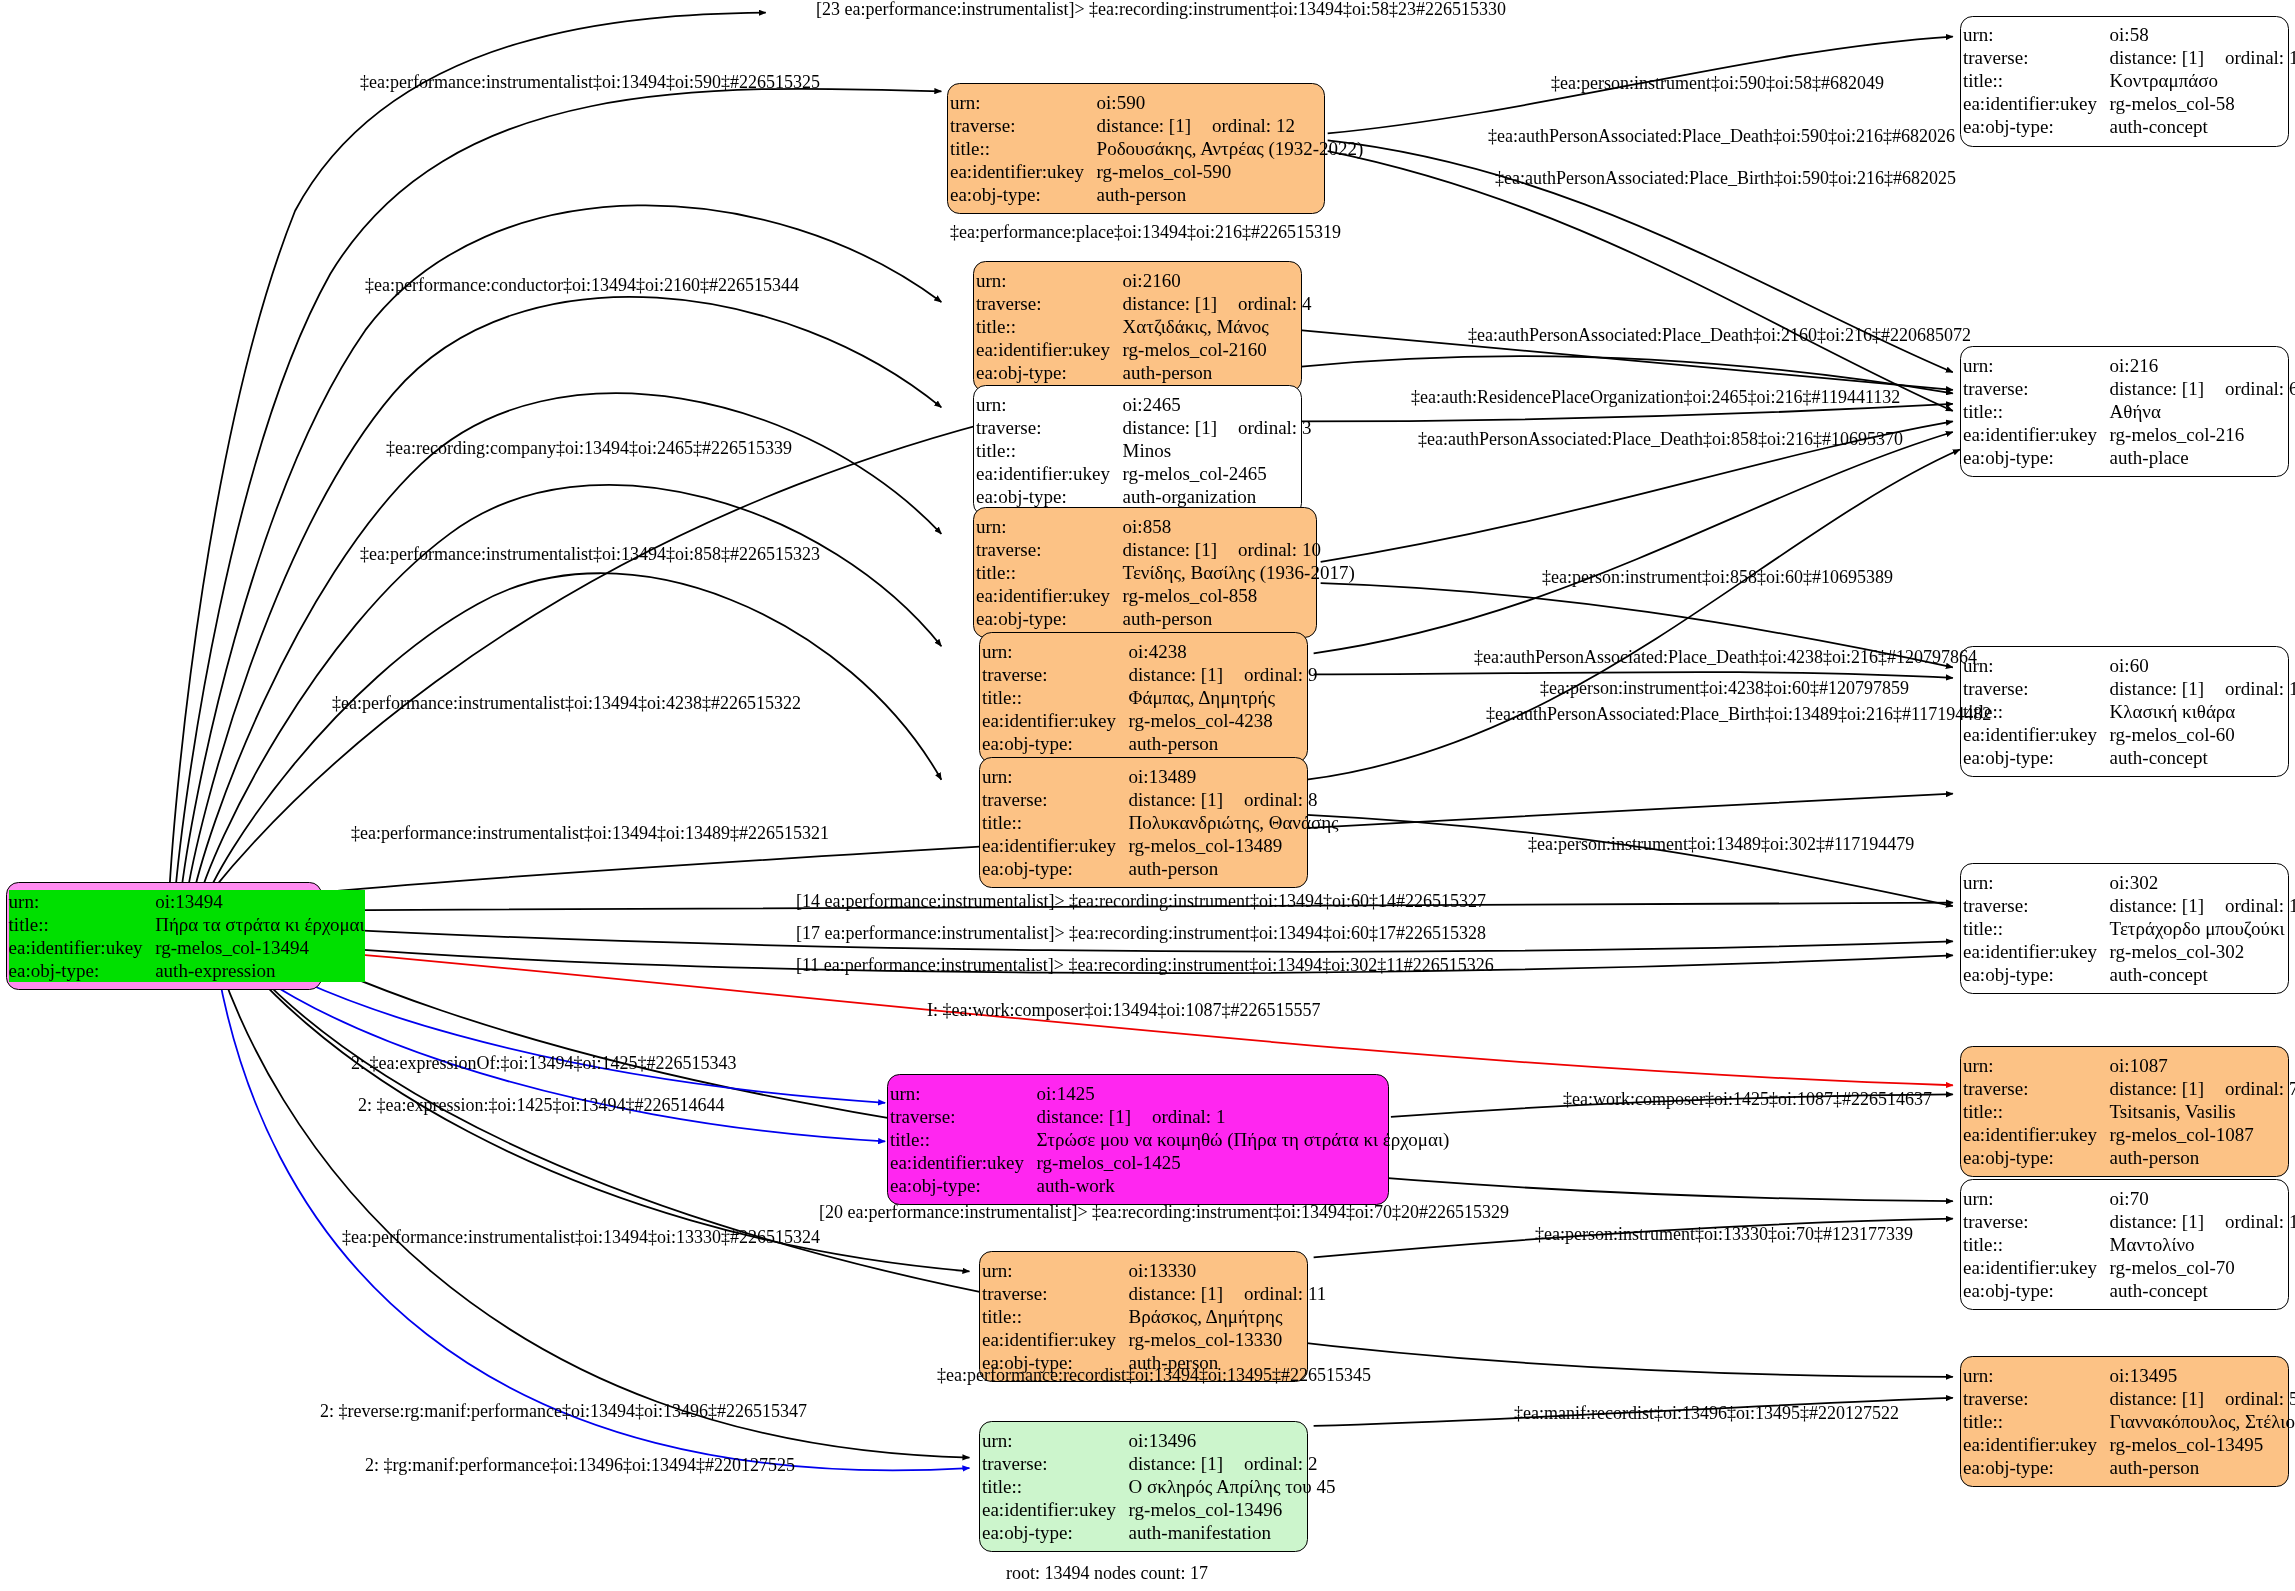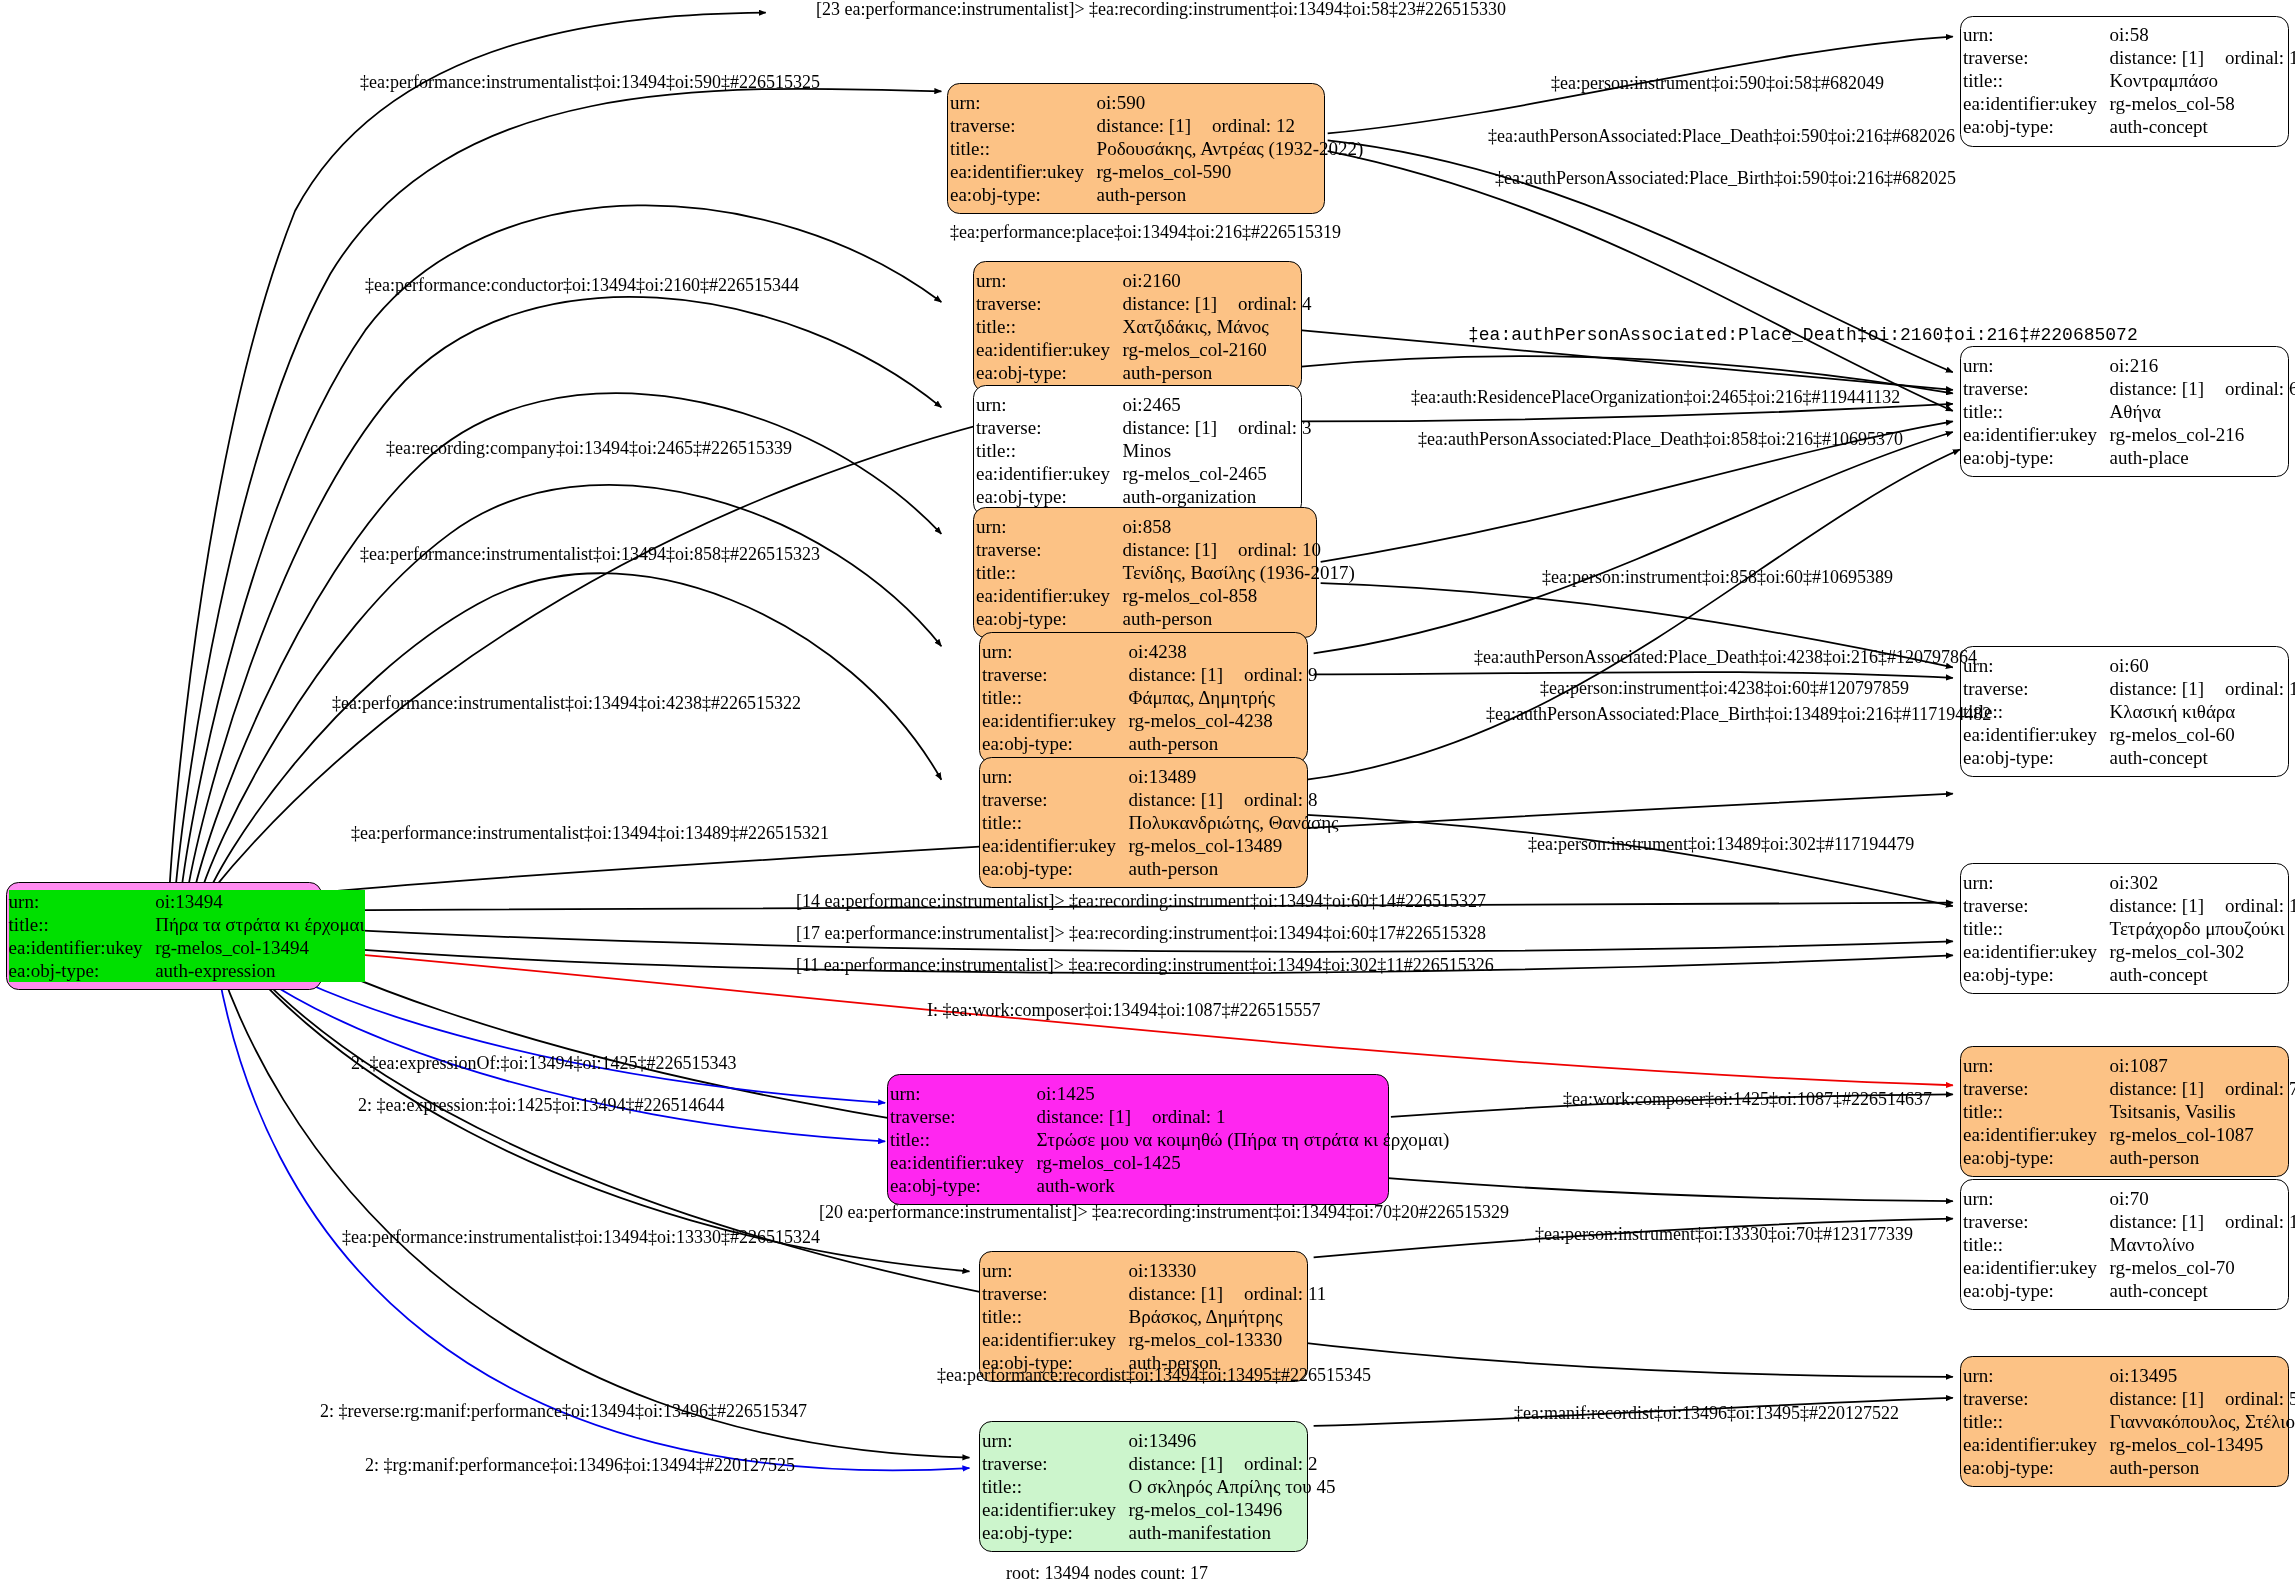--- a/index.html
+++ b/index.html
@@ -557,21 +557,21 @@
     </table>
 </div>
 
 <div class="edge-label" style="left:816px;top:0px;">[23 ea:performance:instrumentalist]&gt; ‡ea:recording:instrument‡oi:13494‡oi:58‡23#226515330</div>
 <div class="edge-label" style="left:360px;top:73px;">‡ea:performance:instrumentalist‡oi:13494‡oi:590‡#226515325</div>
 <div class="edge-label" style="left:1551px;top:74px;">‡ea:person:instrument‡oi:590‡oi:58‡#682049</div>
 <div class="edge-label" style="left:1488px;top:127px;">‡ea:authPersonAssociated:Place_Death‡oi:590‡oi:216‡#682026</div>
 <div class="edge-label" style="left:1495px;top:169px;">‡ea:authPersonAssociated:Place_Birth‡oi:590‡oi:216‡#682025</div>
 <div class="edge-label" style="left:950px;top:223px;">‡ea:performance:place‡oi:13494‡oi:216‡#226515319</div>
 <div class="edge-label" style="left:365px;top:276px;">‡ea:performance:conductor‡oi:13494‡oi:2160‡#226515344</div>
-<div class="edge-label" style="left:1468px;top:326px;font-family:Liberation Mono, monospace;">‡ea:authPersonAssociated:Place_Death‡oi:2160‡oi:216‡#220685072</div>
+<div class="edge-label" style="left:1468px;top:326px;">‡ea:authPersonAssociated:Place_Death‡oi:2160‡oi:216‡#220685072</div>
 <div class="edge-label" style="left:1411px;top:388px;">‡ea:auth:ResidencePlaceOrganization‡oi:2465‡oi:216‡#119441132</div>
 <div class="edge-label" style="left:386px;top:439px;">‡ea:recording:company‡oi:13494‡oi:2465‡#226515339</div>
 <div class="edge-label" style="left:1418px;top:430px;">‡ea:authPersonAssociated:Place_Death‡oi:858‡oi:216‡#10695370</div>
 <div class="edge-label" style="left:360px;top:545px;">‡ea:performance:instrumentalist‡oi:13494‡oi:858‡#226515323</div>
 <div class="edge-label" style="left:1542px;top:568px;">‡ea:person:instrument‡oi:858‡oi:60‡#10695389</div>
 <div class="edge-label" style="left:1474px;top:648px;">‡ea:authPersonAssociated:Place_Death‡oi:4238‡oi:216‡#120797864</div>
 <div class="edge-label" style="left:1540px;top:679px;">‡ea:person:instrument‡oi:4238‡oi:60‡#120797859</div>
 <div class="edge-label" style="left:332px;top:694px;">‡ea:performance:instrumentalist‡oi:13494‡oi:4238‡#226515322</div>
 <div class="edge-label" style="left:1486px;top:705px;">‡ea:authPersonAssociated:Place_Birth‡oi:13489‡oi:216‡#117194482</div>
 <div class="edge-label" style="left:351px;top:816px;margin-top:8px;">‡ea:performance:instrumentalist‡oi:13494‡oi:13489‡#226515321</div>

